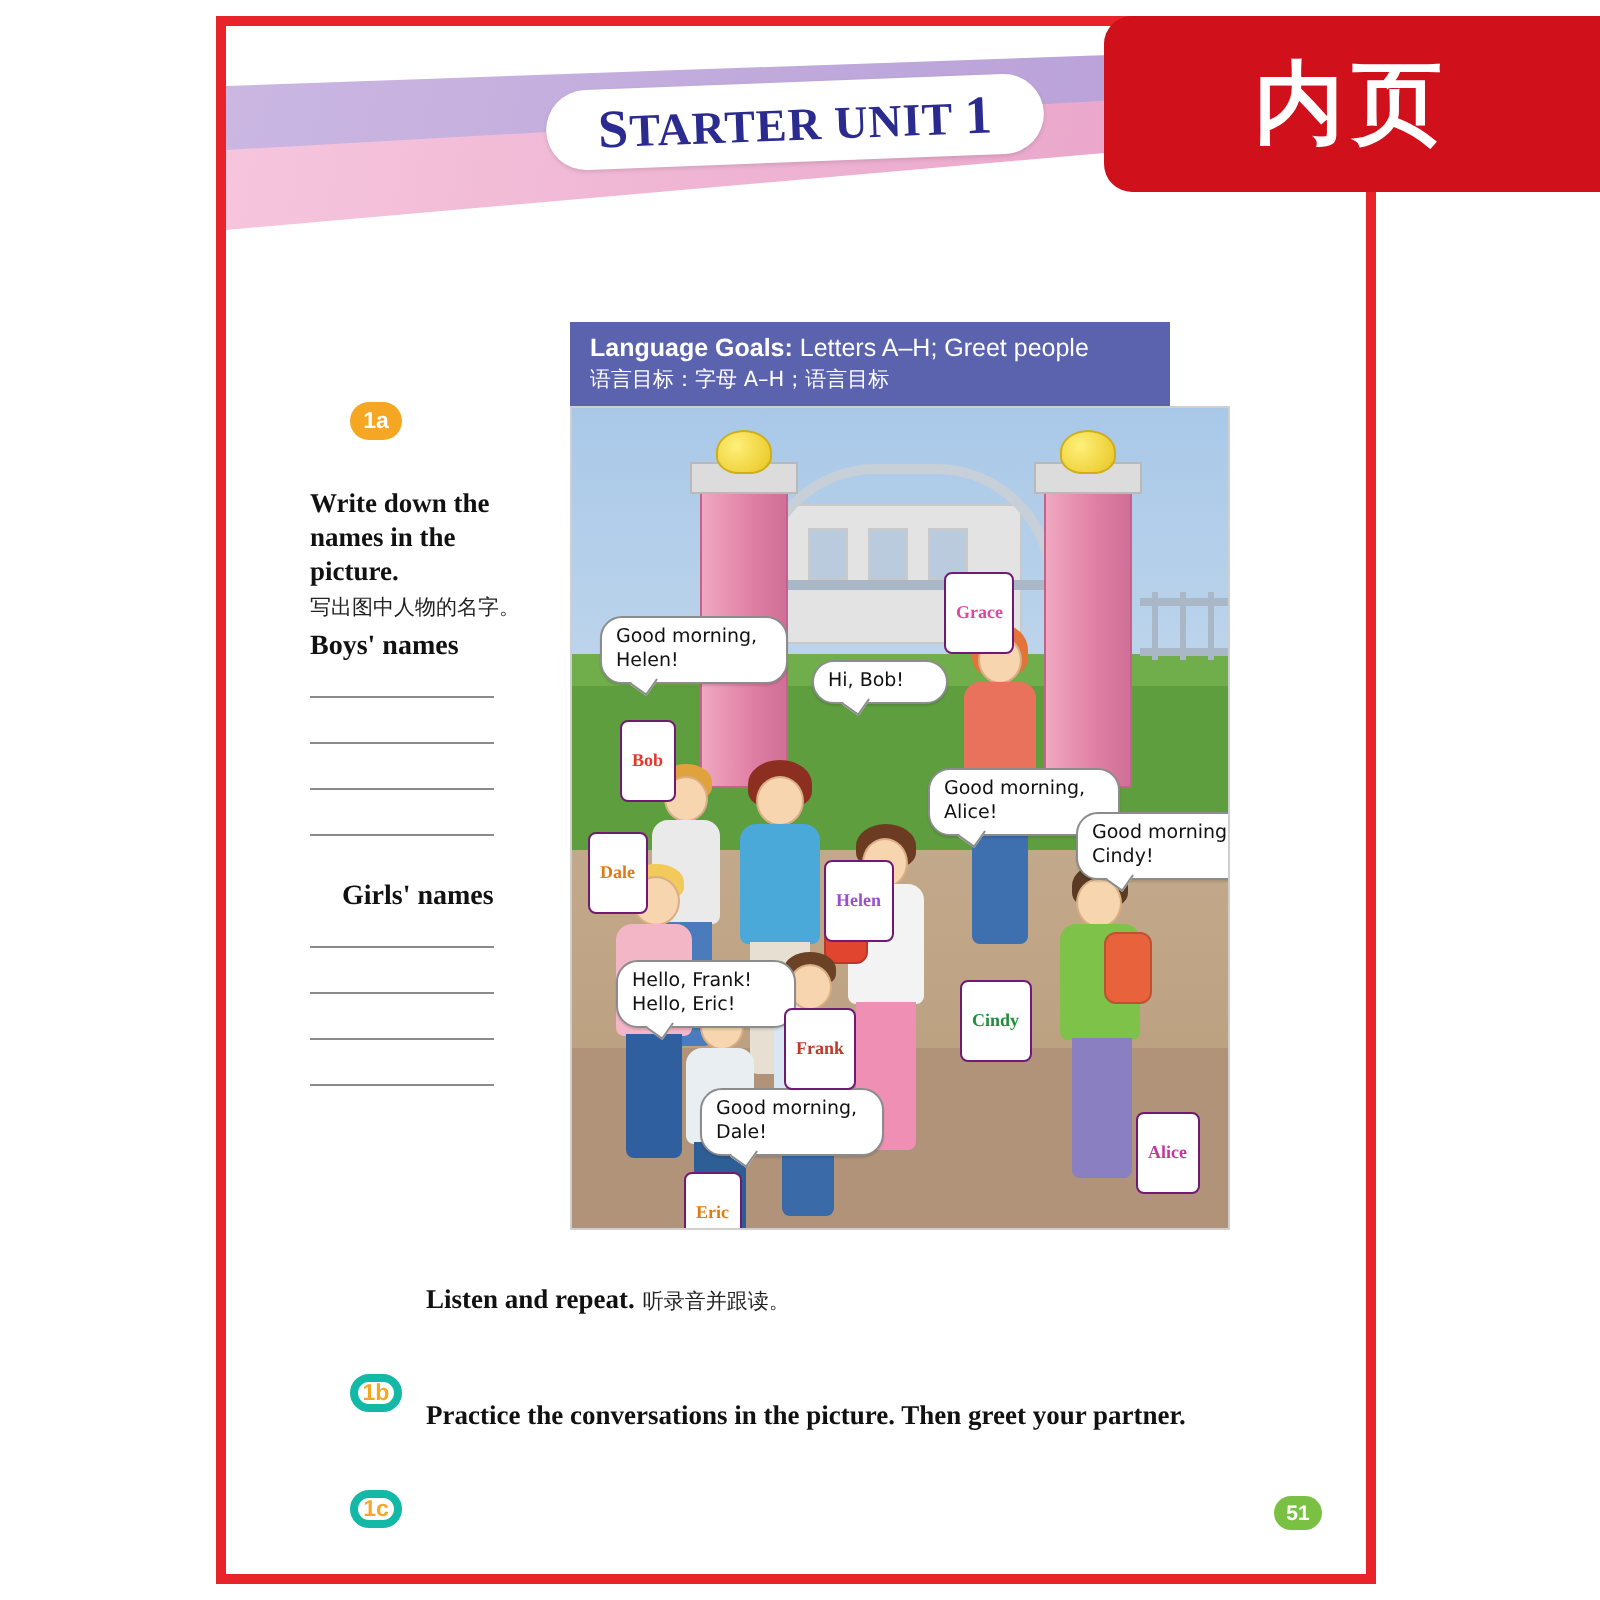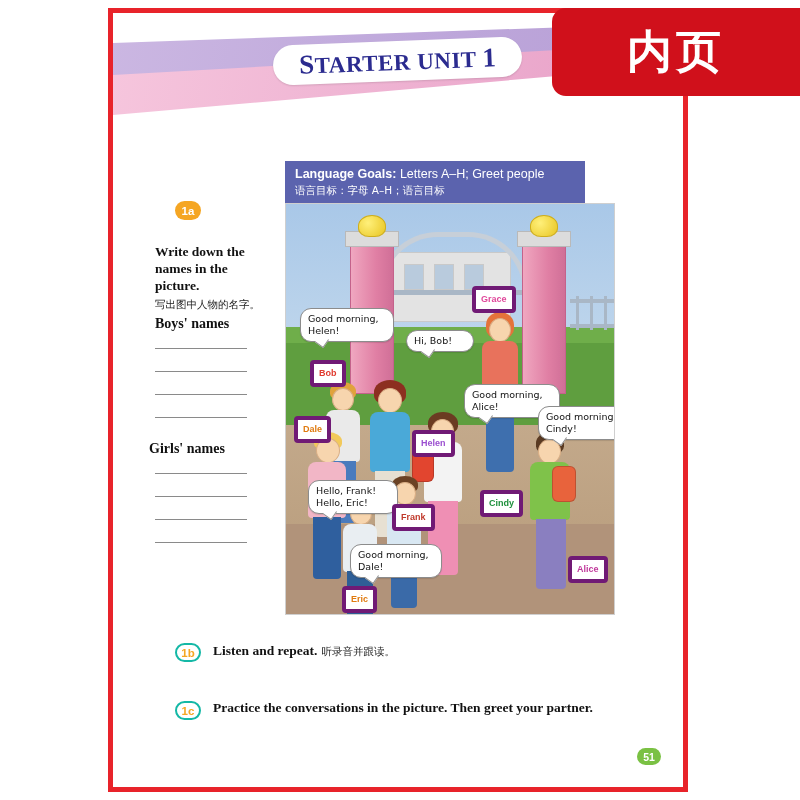--- a/index.html
+++ b/index.html
@@ -130,22 +130,23 @@
     font-family: "Liberation Sans", sans-serif;
     font-weight: bold;
     font-size: 11.5px;
     display: flex;
     align-items: center;
     justify-content: center;
   }
   .badge.outline {
     background: #ffffff;
     color: #f5a623;
-    border: 2px solid #14b8a6;
-    box-sizing: border-box;
+    border: 4px solid #14b8a6;
+    box-sizing: border-box;
+    margin-top: 44px;
   }
 
   .instr-en {
     font-family: "Liberation Serif", serif;
     font-weight: bold;
     font-size: 13.5px;
     color: #111111;
     line-height: 17px;
   }
   .instr-cn {
@@ -298,24 +299,24 @@
     border-bottom: 1px solid #8c8c8c;
     transform: rotate(35deg);
     left: 16px;
     bottom: -5px;
   }
 
   
   .nametag {
     position: absolute;
     background: #ffffff;
-    border: 4px solid #701a75;
+    border: 1px solid #701a75;
     border-radius: 4px;
-    padding: 4px 5px;
-    font-family: Liberation Sans, sans-serif;
+    padding: 14px 5px;
+    font-family: Liberation Serif, serif;
     font-weight: bold;
     font-size: 9px;
     line-height: 11px;
   }
 
   
   .bottom-line {
     position: absolute;
     font-family: "Liberation Serif", serif;
   }
@@ -387,21 +388,21 @@
     <div>picture.</div>
   </div>
   <div class="instr-cn" style="position:absolute; left:42px; top:283px; width:130px;">写出图中人物的名字。</div>
 
   <div class="col-head" style="left:42px; top:303px;">Boys' names</div>
   <div class="rule" style="left:42px; top:335px;"></div>
   <div class="rule" style="left:42px; top:358px;"></div>
   <div class="rule" style="left:42px; top:381px;"></div>
   <div class="rule" style="left:42px; top:404px;"></div>
 
-  <div class="col-head" style="left:36px; top:428px;">Girls' names</div>
+  <div class="col-head" style="left:58px; top:428px;">Girls' names</div>
   <div class="rule" style="left:42px; top:460px;"></div>
   <div class="rule" style="left:42px; top:483px;"></div>
   <div class="rule" style="left:42px; top:506px;"></div>
   <div class="rule" style="left:42px; top:529px;"></div>
 
   <div class="picture">
     <div class="sky"></div>
     <div class="hedge2"></div>
     <div class="hedge"></div>
     <div class="ground"></div>

